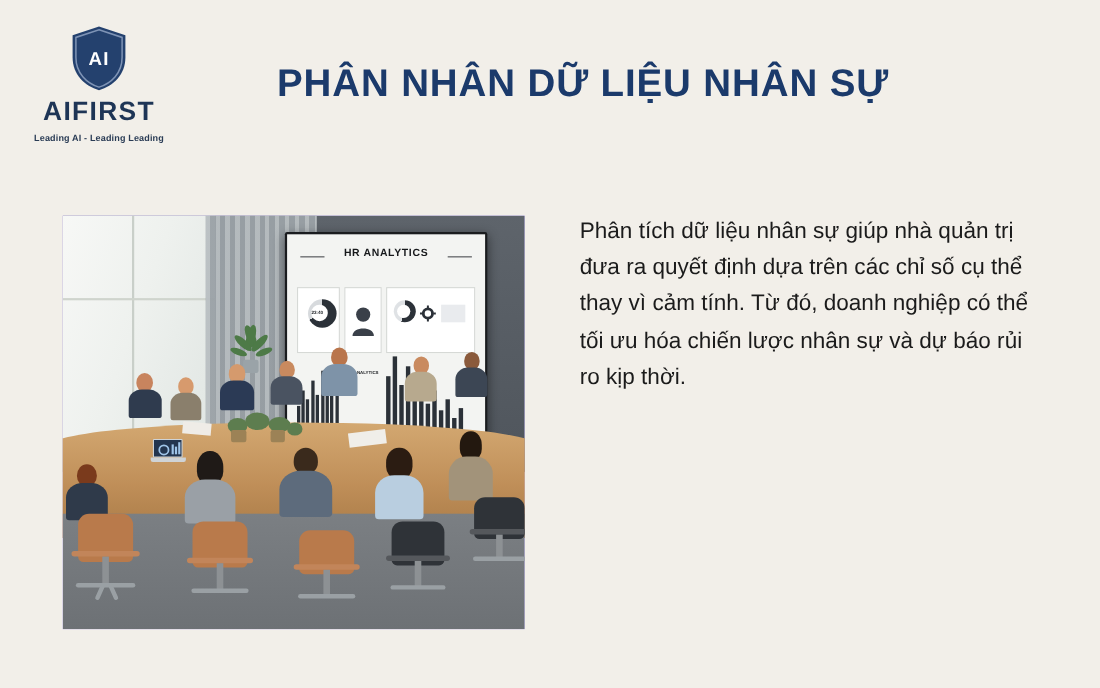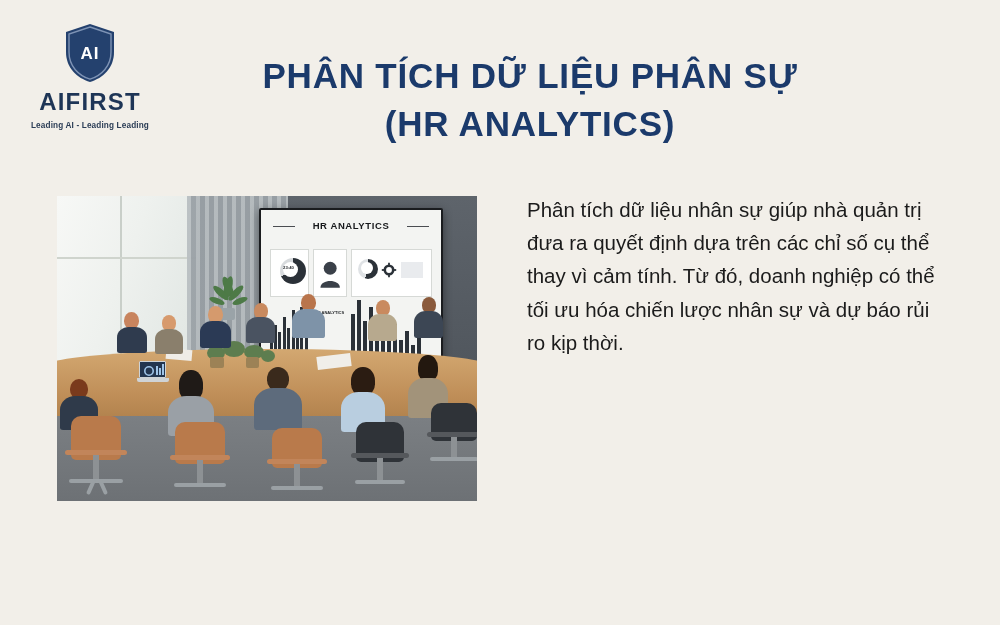--- a/index.html
+++ b/index.html
@@ -37,21 +37,21 @@
   }
   .title-line {
     font-size:35px; font-weight:700; letter-spacing:0.8px;
     color:#1B3A6B; line-height:1.38;
     font-family:"Liberation Sans", sans-serif;
   }
 
   
   #photo {
     position:absolute; left:57px; top:196px;
-    width:420px; height:305px;
+    width:420px; height:376px;
     overflow:hidden; background:#c4b5fd;
   }
   .ph { position:absolute; }
 
   
   .wall-dark { left:0; top:0; width:100%; height:62%; background:linear-gradient(180deg,#5e646b 0%,#4f555c 100%); }
   
   .window {
     left:0; top:0; width:33%; height:62%;
     background:linear-gradient(110deg,#f7f8f6 0%,#eef1ee 45%,#dfe5e2 100%);
@@ -116,22 +116,21 @@
       <path d="M28 2 L52 10 V30 C52 46 41 56 28 60 C15 56 4 46 4 30 V10 Z" fill="#24416E"></path>
       <path d="M28 5 L49 12 V30 C49 44.5 39.2 53.6 28 57.2 C16.8 53.6 7 44.5 7 30 V12 Z" fill="none" stroke="#7E93B5" stroke-width="1.4"></path>
       <text x="28" y="37" text-anchor="middle" font-family="Liberation Sans, sans-serif" font-size="17" font-weight="700" fill="#FFFFFF" letter-spacing="1">AI</text>
     </svg>
   </div>
   <div id="brand-wordmark">AIFIRST</div>
   <div id="brand-tagline">Leading AI - Leading Leading</div>
 </div>
 
 <div id="title-block">
-  <div class="title-line">PHÂN TÍCH DỮ LIỆU PHÂN SỰ</div>
-  <div class="title-line">(HR ANALYTICS)</div>
+  <div class="title-line">PHÂN NHÂN DỮ LIỆU NHÂN SỰ</div>
 </div>
 
 <div id="photo">
 
   <div class="ph wall-dark"></div>
   <div class="ph window"></div>
   <div class="ph win-mullion-v" style="left:15%;"></div>
   <div class="ph win-mullion-h" style="top:20%;"></div>
   <div class="ph blinds"></div>
 

